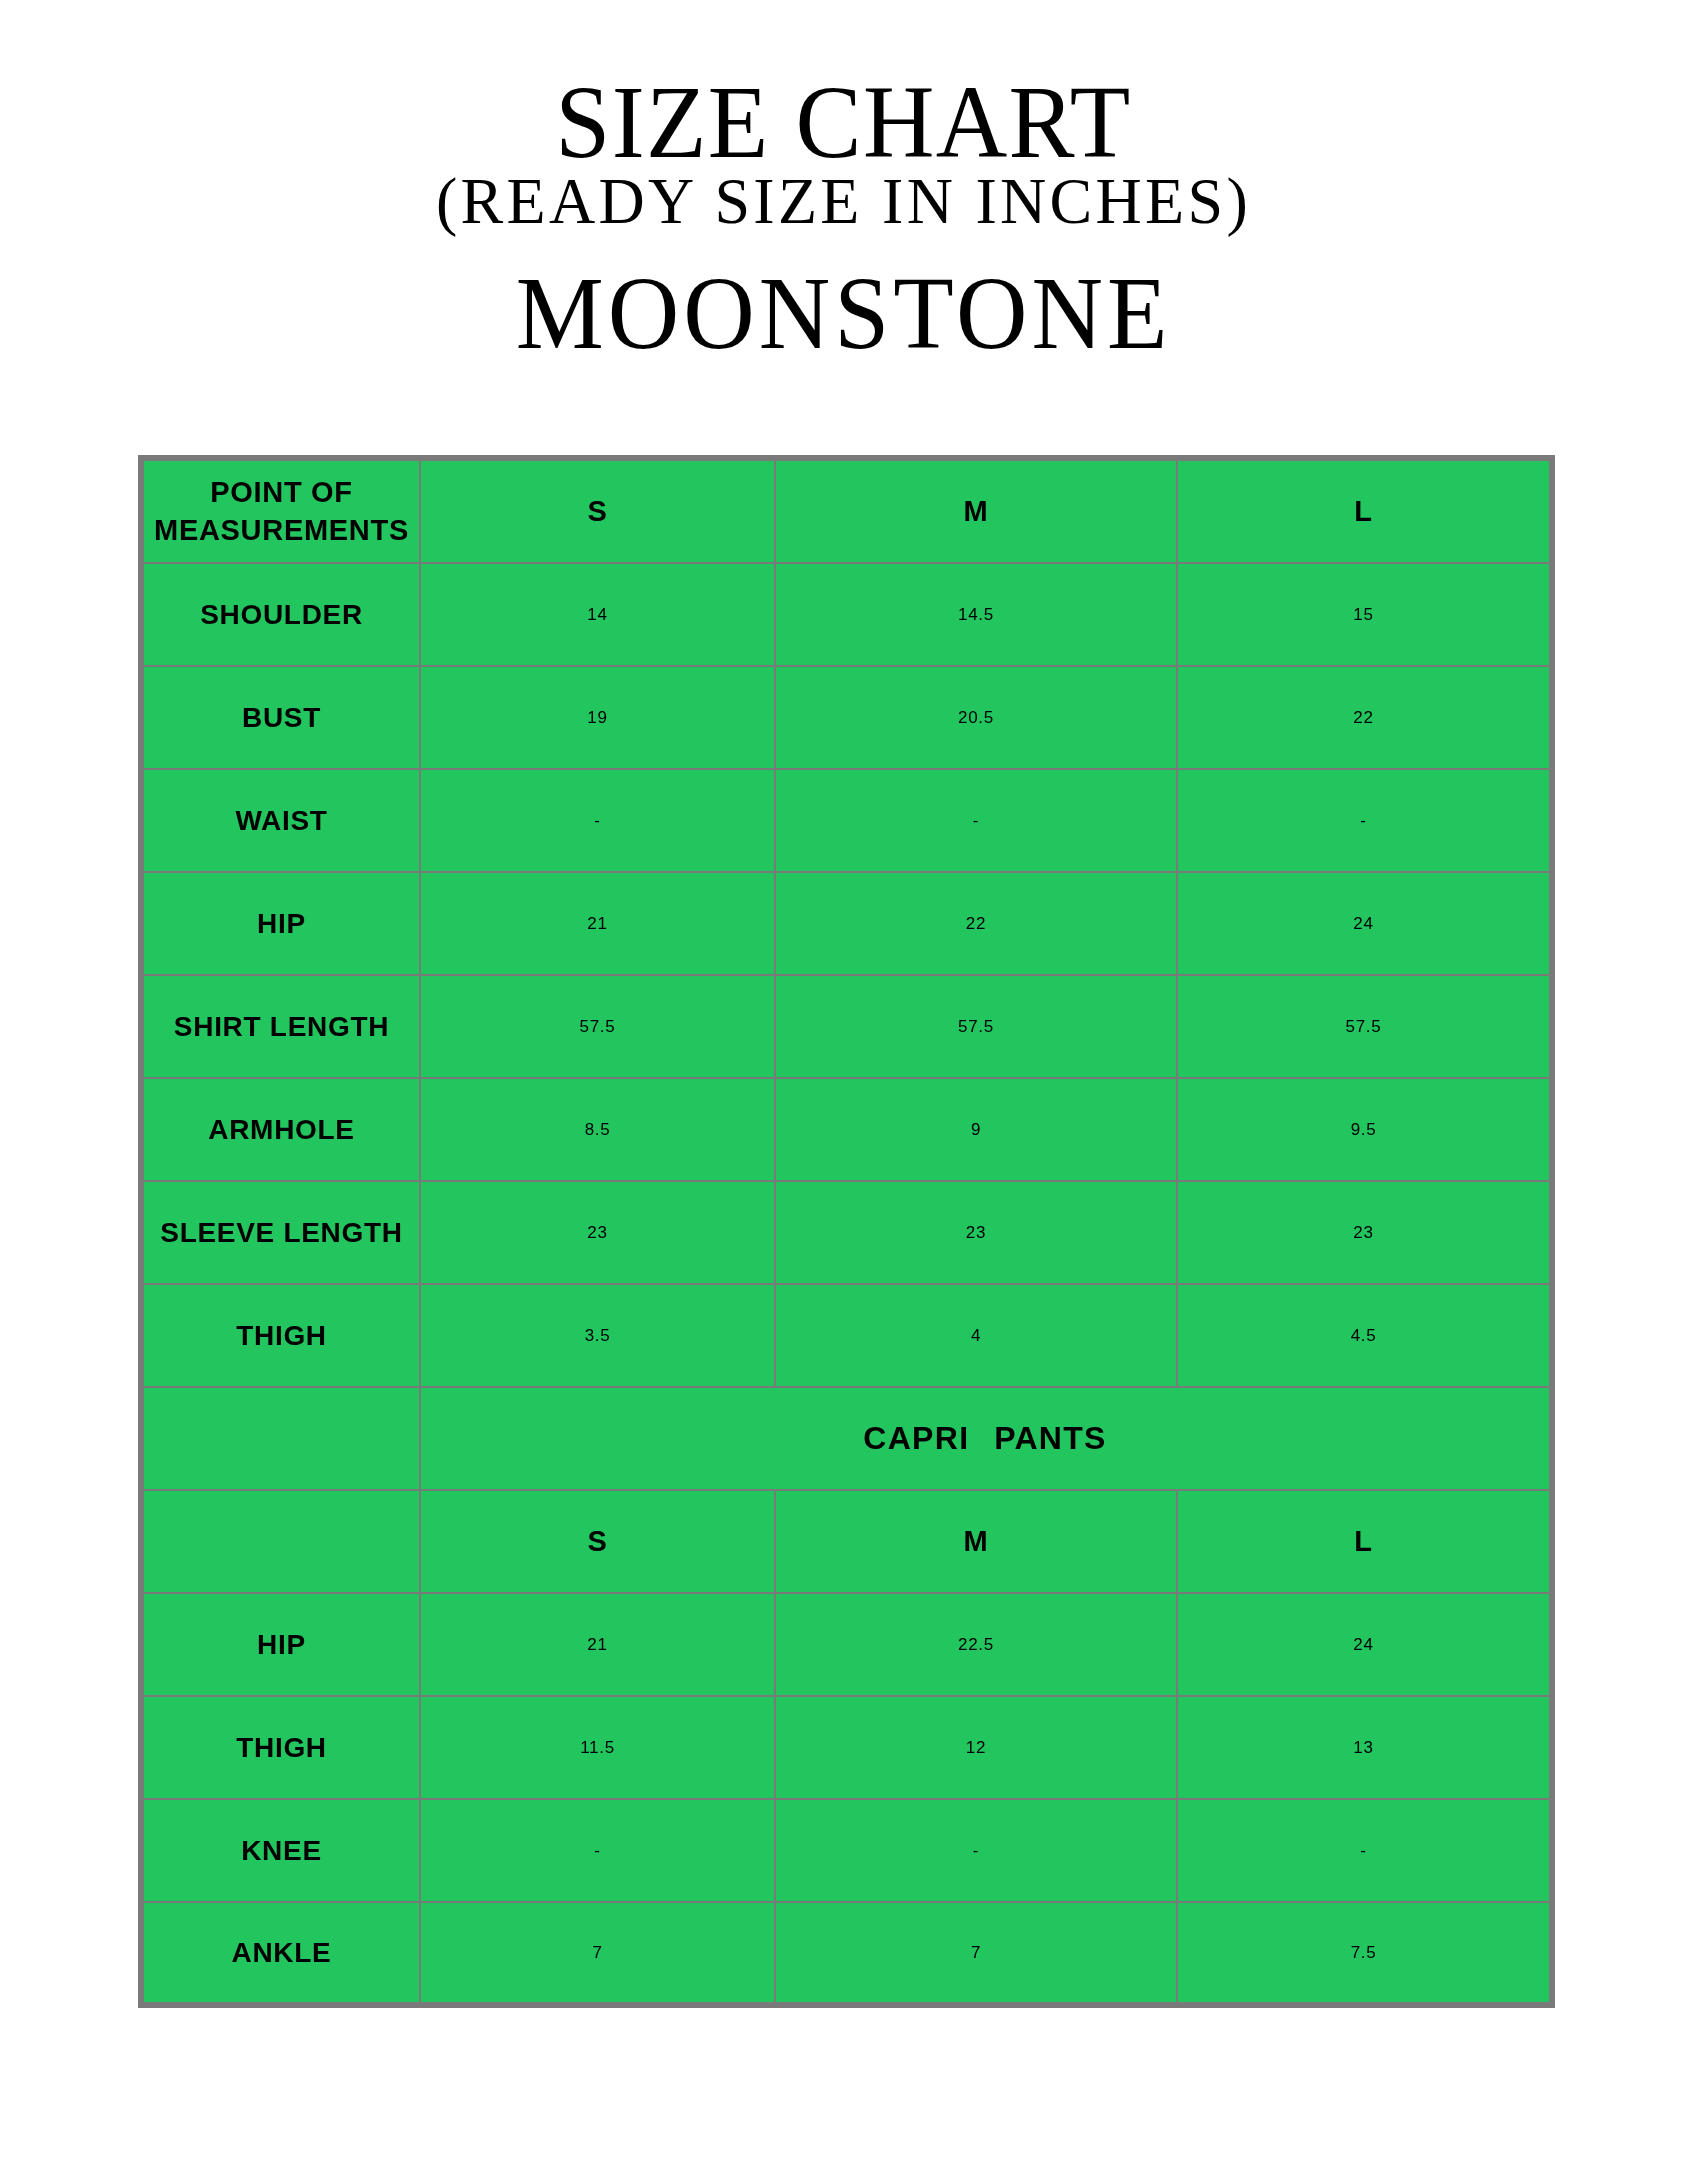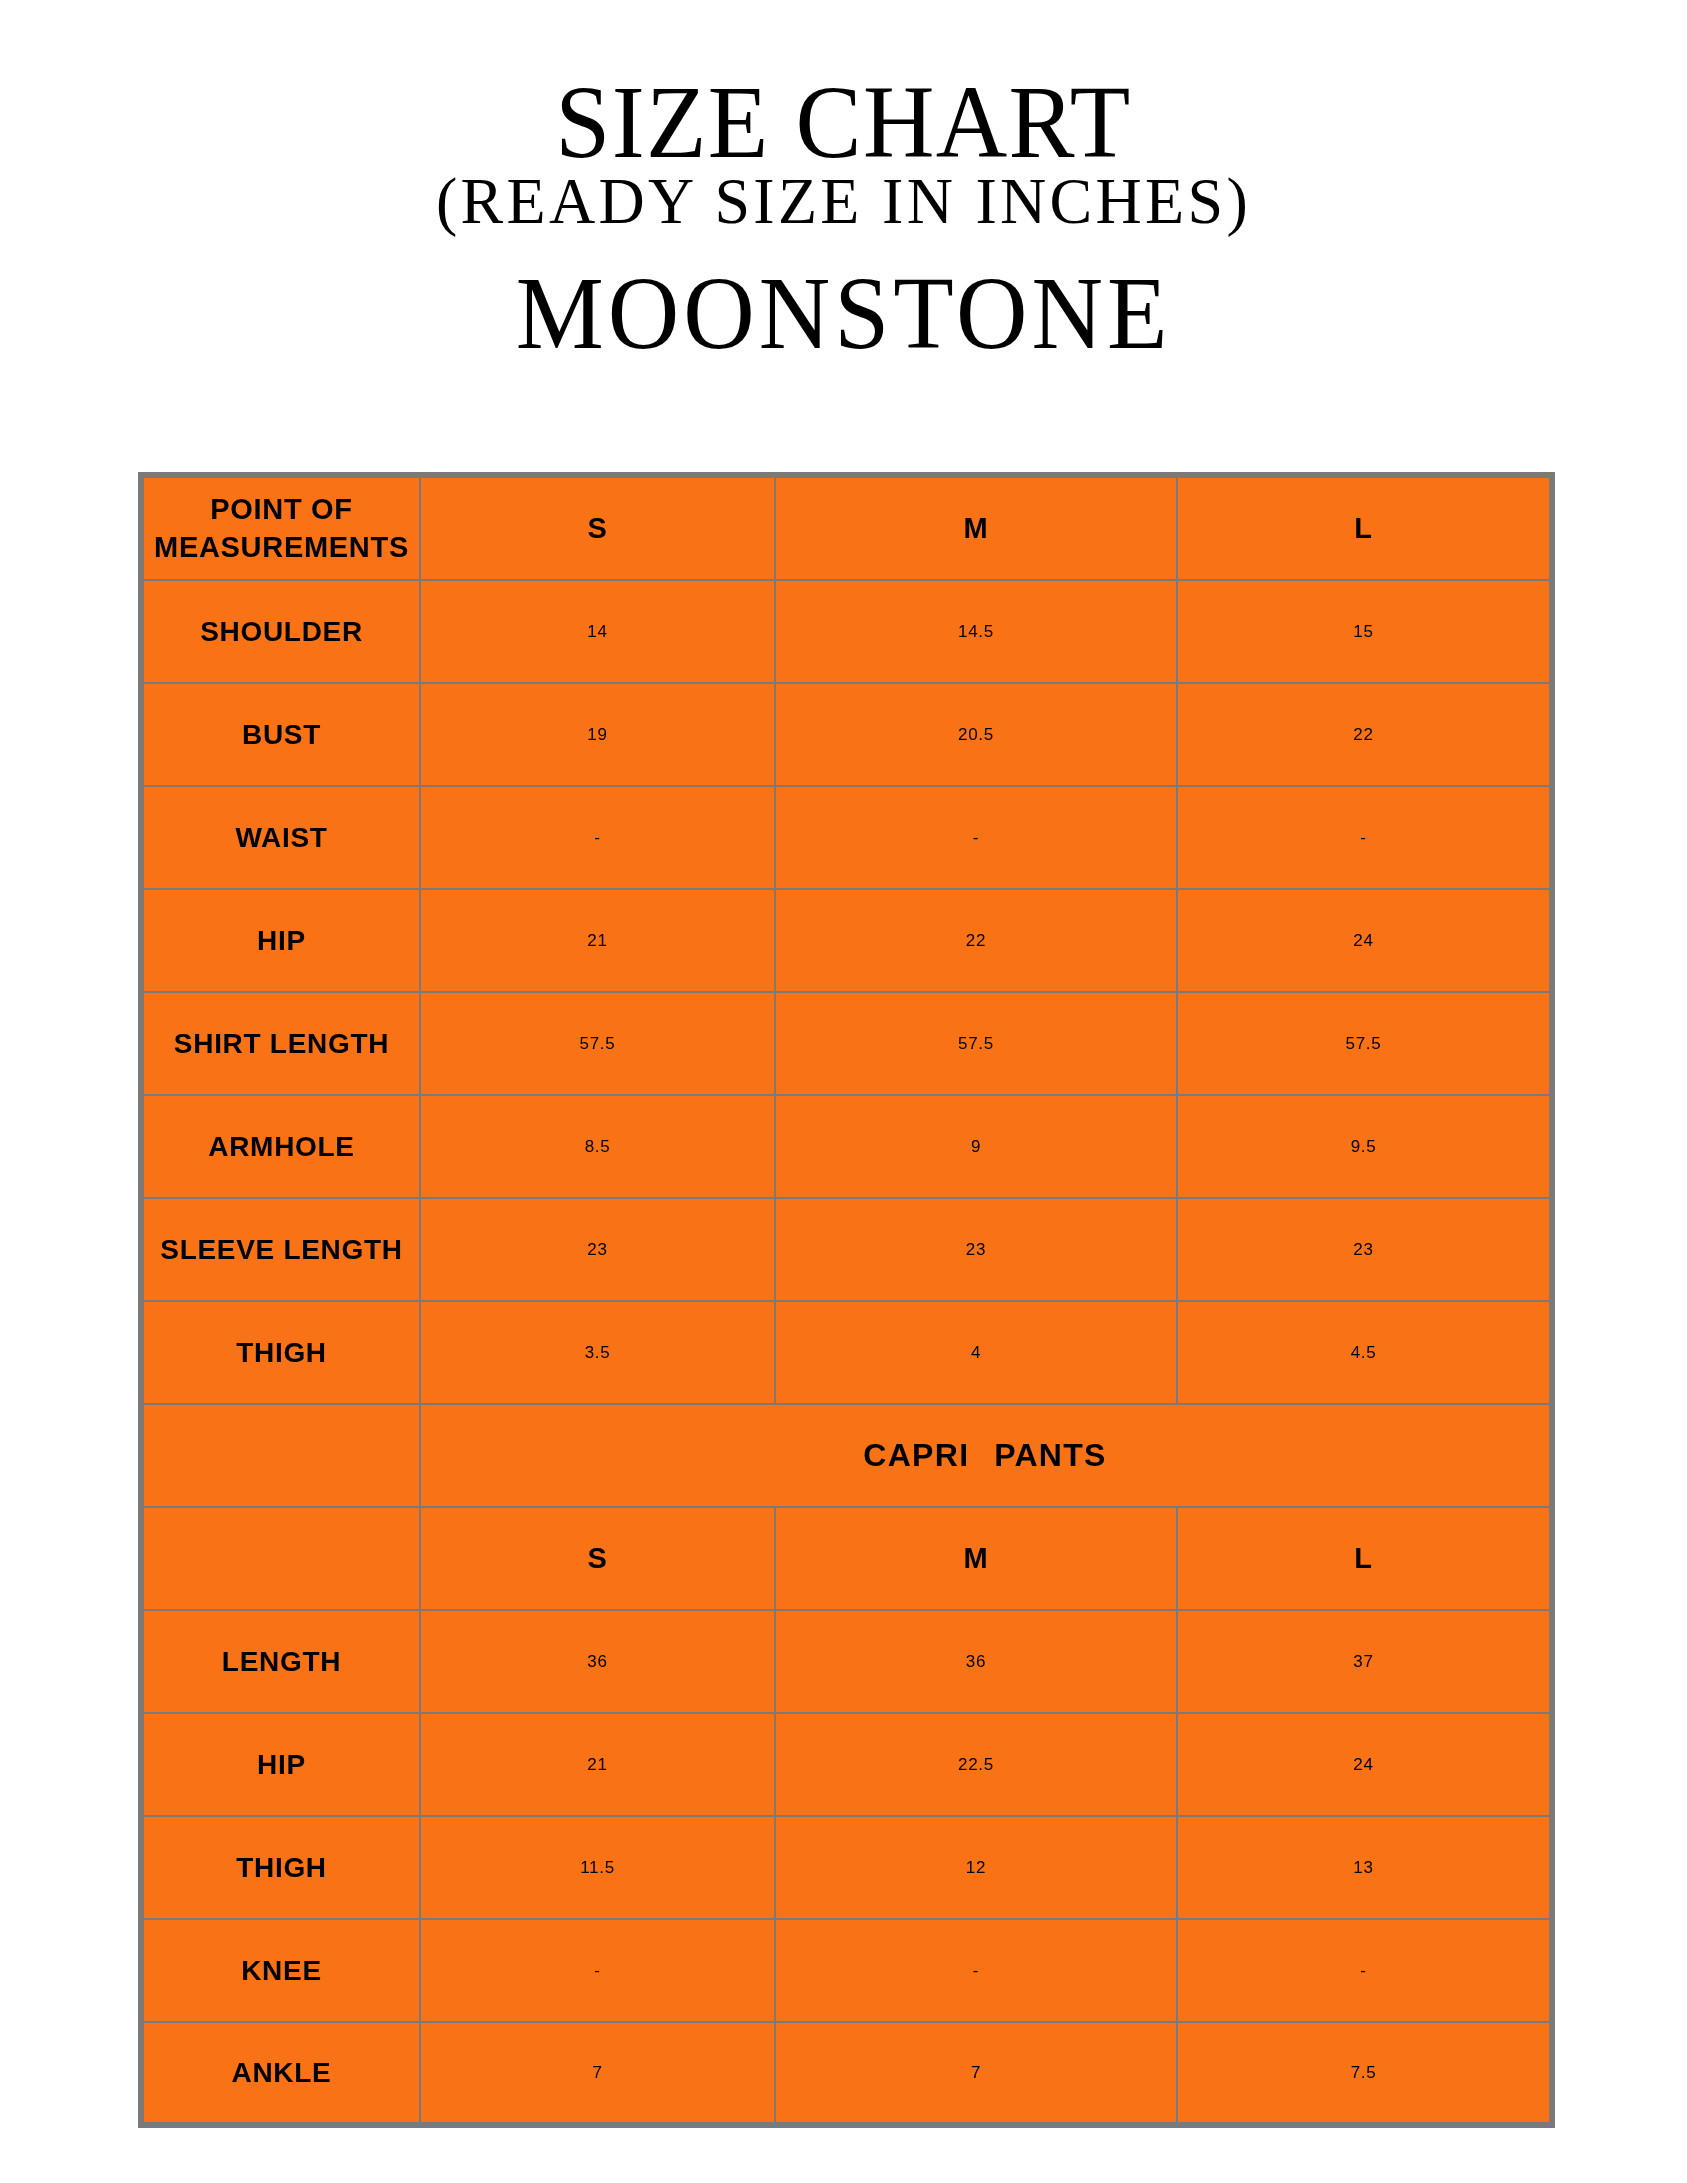--- a/index.html
+++ b/index.html
@@ -18,25 +18,25 @@
     line-height:1;
     white-space:nowrap;
     transform:scaleY(1.04);
   }
   .t-main  { top:73px; font-size:99px; letter-spacing:1.3px; }
   .t-sub   { top:169px; font-size:64px;  letter-spacing:3.3px; }
   .t-brand { top:264px; font-size:99px; letter-spacing:4px; }
 
   table.sizechart {
     position:absolute;
-    left:138px; top:472px;
+    left:138px; top:455px;
     width:1411px;
     border-collapse:collapse;
     table-layout:fixed;
-    background:#f97316;
+    background:#22c55e;
     border:6.6px solid #7a7a7a;
   }
   .sizechart td {
     border:2.6px solid #7a7a7a;
     text-align:center;
     vertical-align:middle;
     padding:0;
     overflow:hidden;
   }
   tr.r-head   { height:105px; }
@@ -132,26 +132,20 @@
   </tr>
 
   <tr class="r">
     <td></td>
     <td class="szhdr">S</td>
     <td class="szhdr">M</td>
     <td class="szhdr">L</td>
   </tr>
 
   <tr class="r">
-    <td class="lbl">LENGTH</td>
-    <td class="val">36</td>
-    <td class="val">36</td>
-    <td class="val">37</td>
-  </tr>
-  <tr class="r">
     <td class="lbl">HIP</td>
     <td class="val">21</td>
     <td class="val">22.5</td>
     <td class="val">24</td>
   </tr>
   <tr class="r">
     <td class="lbl">THIGH</td>
     <td class="val">11.5</td>
     <td class="val">12</td>
     <td class="val">13</td>

